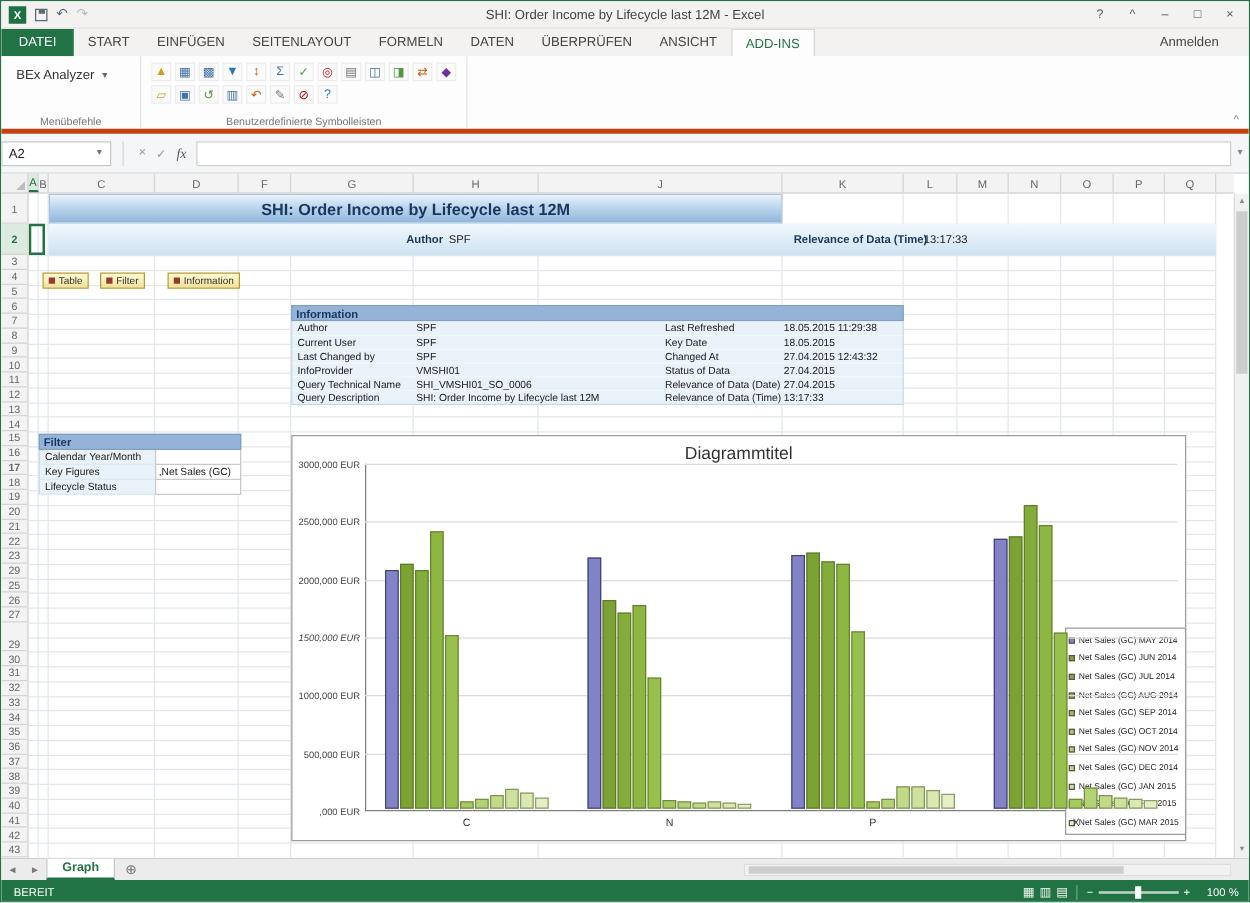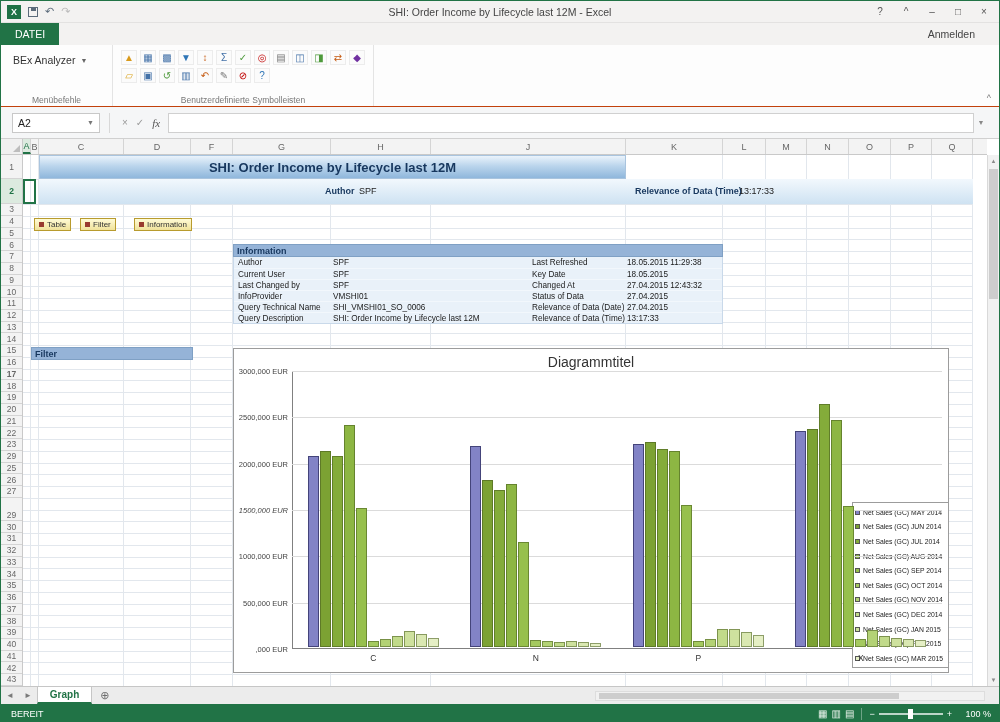--- a/index.html
+++ b/index.html
@@ -20,32 +20,32 @@
 
   
   .tabrow{height:22px;background:#F3F2F1;display:flex;align-items:stretch}
   .file-tab{background:#217346;color:#fff;padding:0 14px;display:flex;align-items:center;font-size:10.5px}
   .rtabs{display:flex}
   .rtab{padding:0 11px;display:flex;align-items:center;font-size:10.5px;color:#444}
   .rtab.active{background:#FDFDFD;color:#217346;border:1px solid #D8D8D8;border-bottom:none}
   .signin{margin-left:auto;display:flex;align-items:center;padding-right:24px;font-size:10.5px;color:#444}
 
   
-  .ribbon{height:62px;background:#FDFDFD;border-bottom:1px solid #c2410c;display:flex;position:relative}
+  .ribbon{height:62px;background:#FDFDFD;border-bottom:4px solid #c2410c;display:flex;position:relative}
   .rgroup{position:relative;height:100%;border-right:1px solid #E4E4E4;padding:4px 8px 14px 8px}
   .glabel{position:absolute;bottom:1px;left:0;right:0;text-align:center;font-size:8.5px;color:#777;white-space:nowrap}
   .bex-btn{font-size:10.5px;color:#333;display:inline-flex;gap:5px;align-items:center;padding:3px 4px;margin-top:2px}
   .bex-btn .arr{font-size:7px;color:#666}
   .g-bex{width:112px}
   .ticonrow{display:flex;gap:3px;margin:1px 0 3px 0}
   .tbicon{width:16px;height:15px;display:flex;align-items:center;justify-content:center;font-size:10px;border:1px solid rgba(0,0,0,0.06);background:#FBFBFB}
   .ribbon-collapse{position:absolute;right:8px;bottom:3px;color:#777;font-size:9px}
 
   
-  .formulabar{height:32px;background:#F5F6F7;border-bottom:1px solid #D0D0D0;display:flex;align-items:center;padding:0 11px}
+  .formulabar{height:32px;background:#F5F6F7;border-bottom:1px solid #D0D0D0;display:flex;align-items:center;padding:0 0}
   .namebox{width:88px;height:20px;background:#fff;border:1px solid #C8C8C8;display:flex;align-items:center;font-size:10.5px;padding:0 5px;color:#222}
   .namebox .arr{margin-left:auto;font-size:7px;color:#777}
   .nb-split{width:10px;height:20px;border-right:1px solid #D8D8D8;margin-right:4px}
   .fbtns{display:flex;gap:8px;align-items:center;padding:0 8px;color:#9A9A9A;font-size:10px}
   .fx{font-style:italic;font-family:"Liberation Serif",serif;color:#555;font-size:11px}
   .finput{flex:1;height:20px;background:#fff;border:1px solid #D0D0D0;font-size:10.5px;padding:0 4px;outline:none}
   .fdrop{width:14px;text-align:center;color:#888;font-size:7px}
 
   
   .sheet{position:relative;height:547px;background:#fff}
@@ -142,20 +142,30 @@
       <span class="wbtn">?</span>
       <span class="wbtn">^</span>
       <span class="wbtn">–</span>
       <span class="wbtn">□</span>
       <span class="wbtn">×</span>
     </div>
   </div>
 
   <div class="tabrow">
     <div class="file-tab">DATEI</div>
+    <div class="rtabs" id="rtabs">
+        <div class="rtab">START</div>
+        <div class="rtab">EINFÜGEN</div>
+        <div class="rtab">SEITENLAYOUT</div>
+        <div class="rtab">FORMELN</div>
+        <div class="rtab">DATEN</div>
+        <div class="rtab">ÜBERPRÜFEN</div>
+        <div class="rtab">ANSICHT</div>
+        <div class="rtab active">ADD-INS</div>
+      </div>
     <div class="signin">Anmelden</div>
   </div>
 
   <div class="ribbon">
     <div class="rgroup g-bex">
       <div class="bex-btn">
         <span>BEx Analyzer</span>
         <span class="arr">▼</span>
       </div>
       <div class="glabel">Menübefehle</div>
@@ -390,20 +400,34 @@
               <span class="c1">Query Description</span>
               <span class="c2">SHI: Order Income by Lifecycle last 12M</span>
               <span class="c3">Relevance of Data (Time)</span>
               <span class="c4">13:17:33</span>
             </div>
           </div>
       </div>
 
       <div class="filter">
         <div class="panel-head">Filter</div>
+        <div id="filter-body">
+            <div class="frow">
+              <span class="fl">Calendar Year/Month</span>
+              <span class="fv"></span>
+            </div>
+            <div class="frow">
+              <span class="fl">Key Figures</span>
+              <span class="fv">,Net Sales (GC)</span>
+            </div>
+            <div class="frow">
+              <span class="fl">Lifecycle Status</span>
+              <span class="fv"></span>
+            </div>
+          </div>
       </div>
 
       <div class="chart" id="chart">
         <div class="ctitle">Diagrammtitel</div>
         <div class="plot"></div>
         <div class="legend" id="legend">
             <div class="lrow">
               <span class="lmark" style="background: rgb(130, 131, 198);"></span>
               <span>Net Sales (GC) MAY 2014</span>
             </div>

